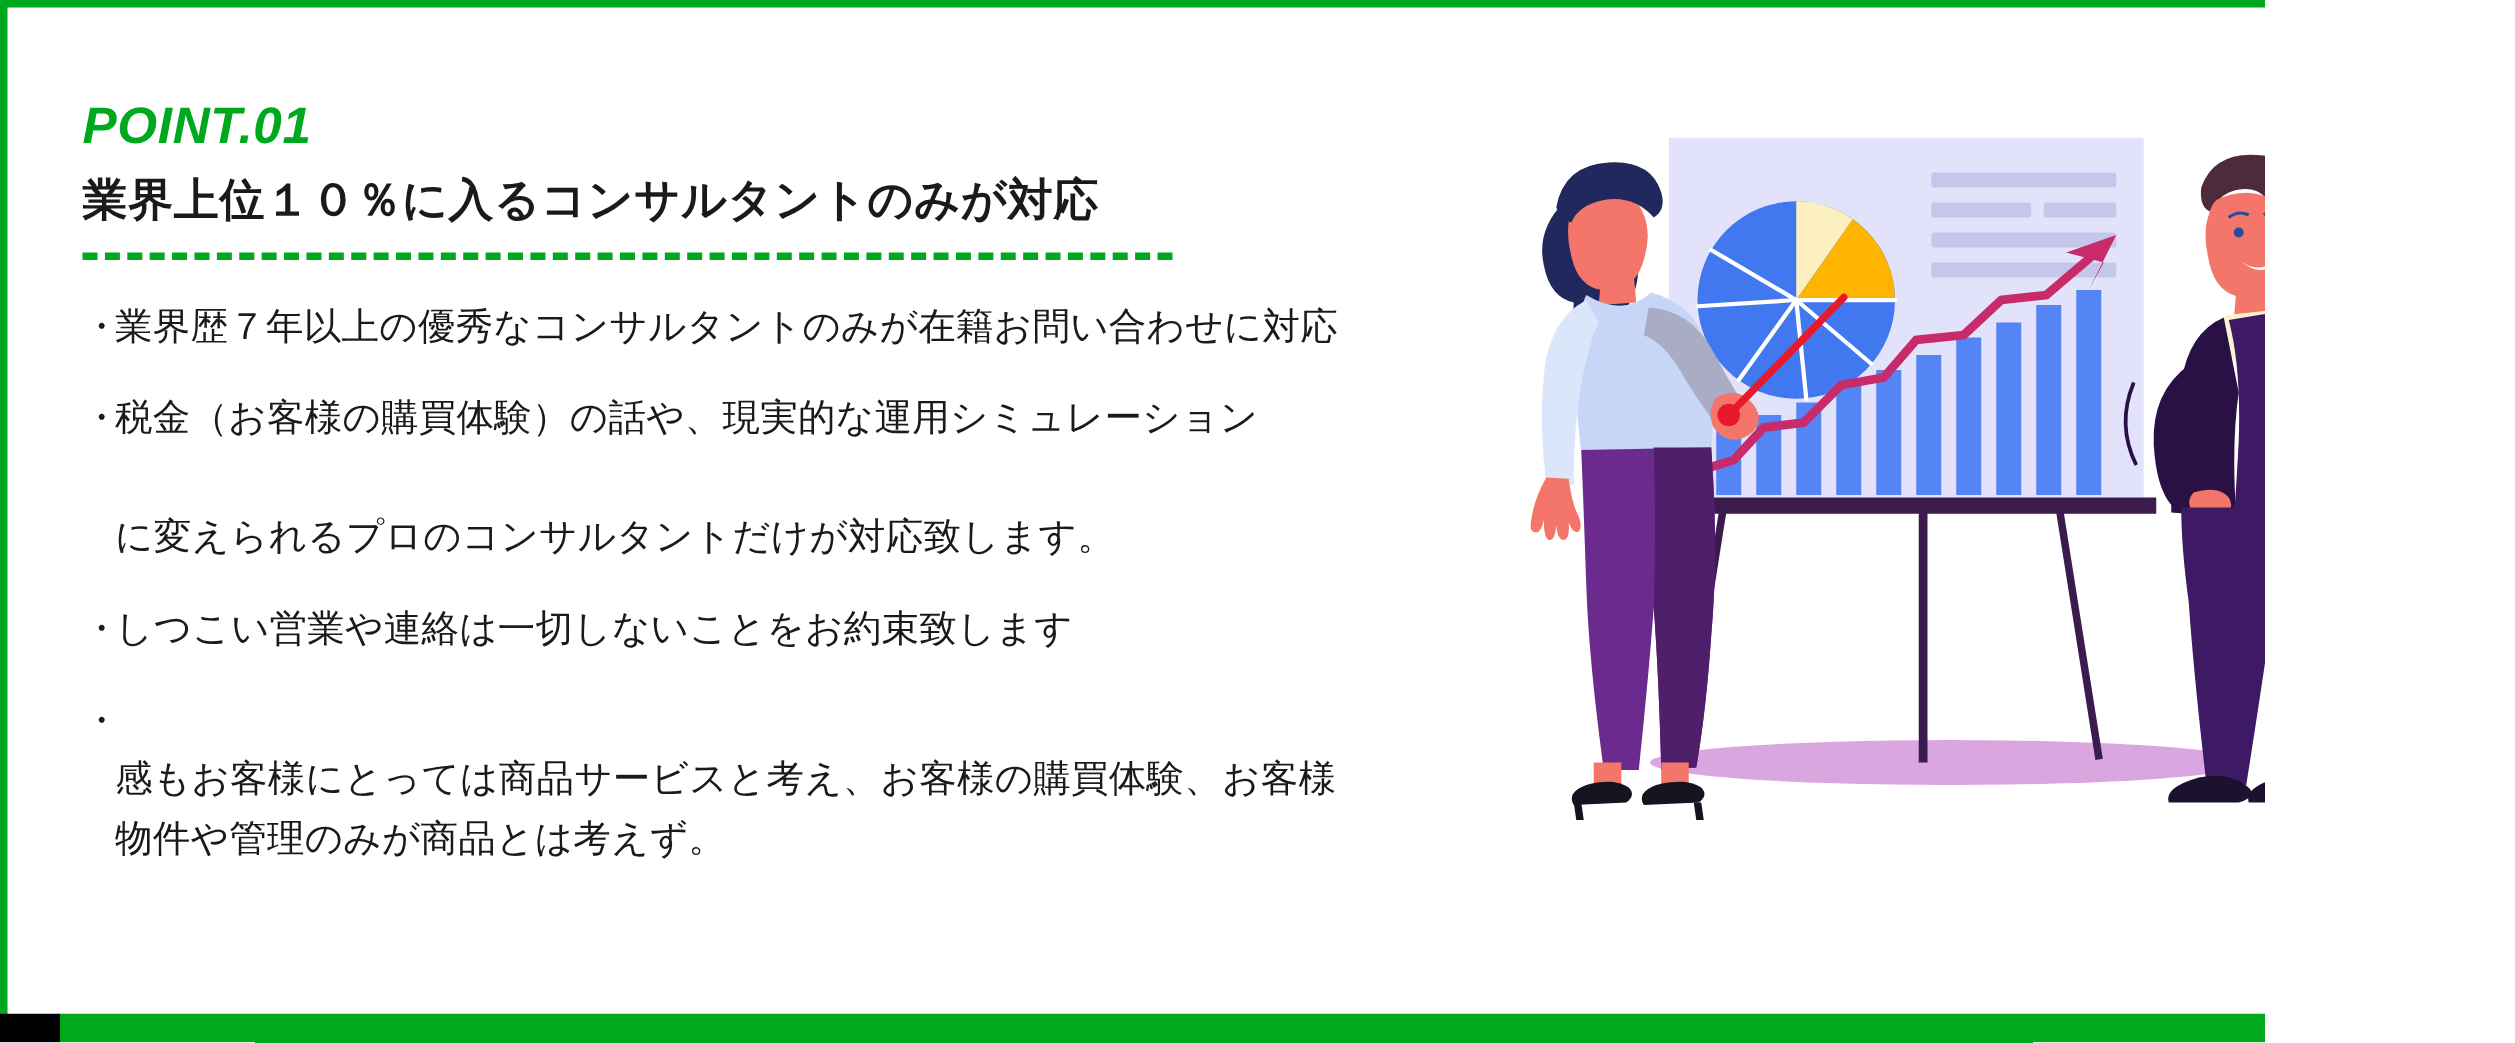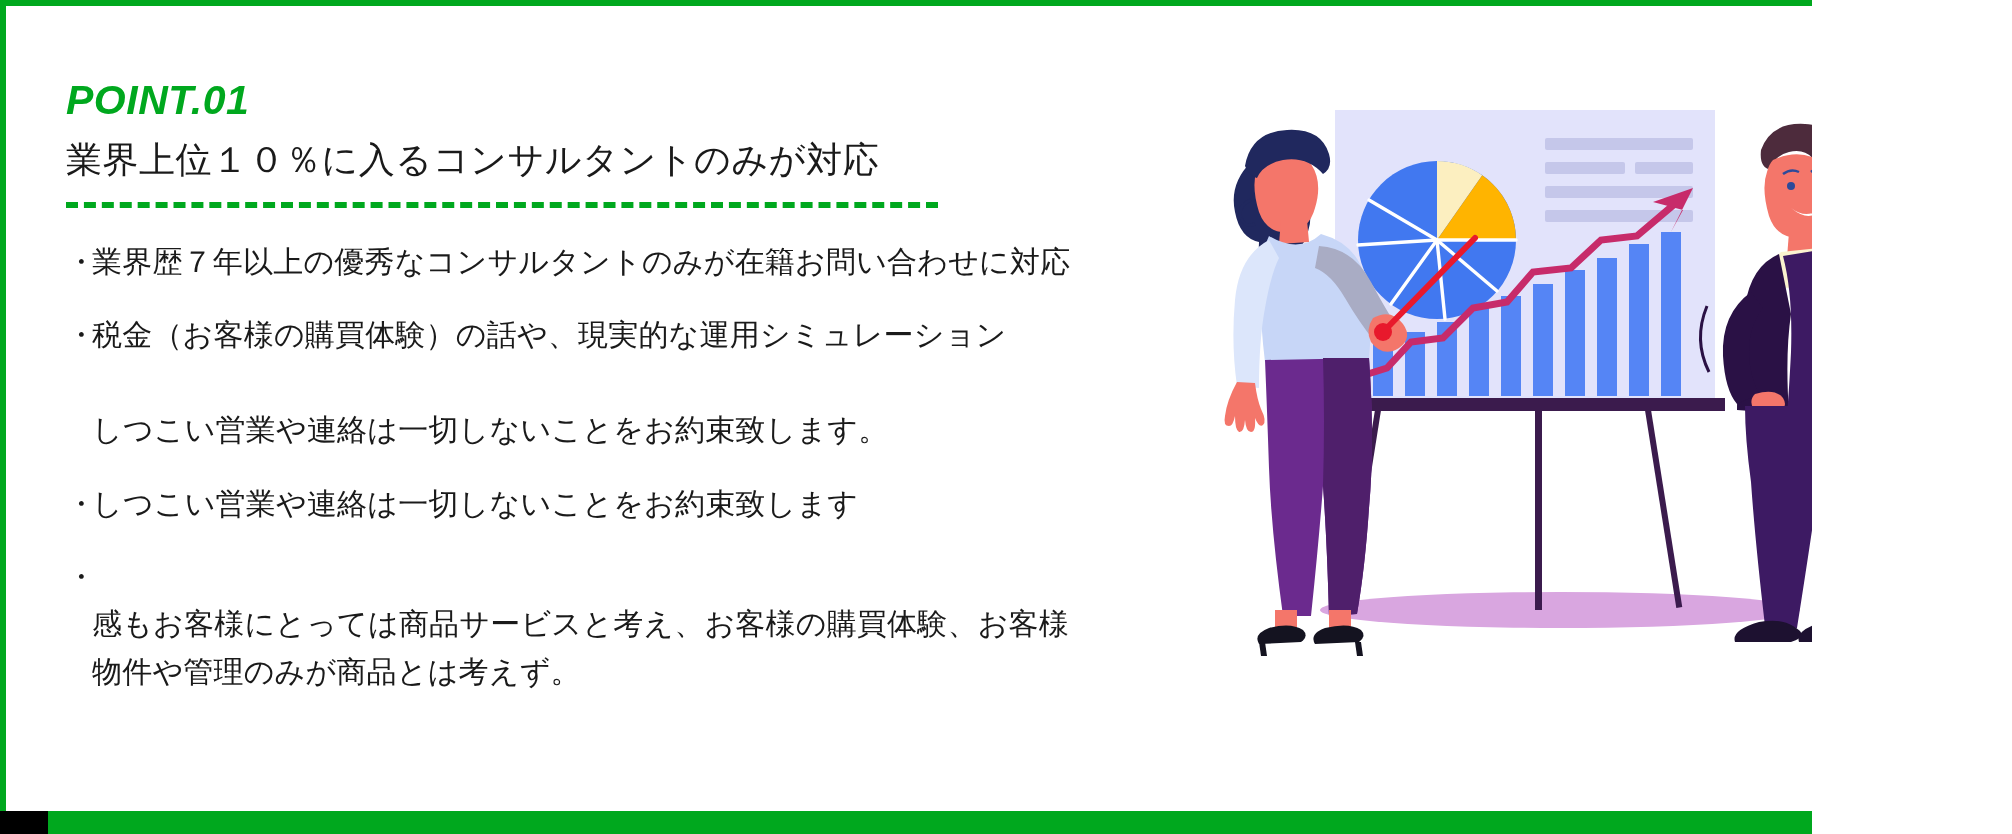--- a/index.html
+++ b/index.html
@@ -58,21 +58,21 @@
     font-weight: bold;
     font-style: italic;
     color: var(--green, #00a81e);
     letter-spacing: 0.5px;
     line-height: 1.0;
     margin: 0 0 16px 0;
     white-space: nowrap;
   }
   .headline {
     font-size: 36px;
-    font-weight: normal;
+    font-weight: bold;
     color: #1a1a1a;
     line-height: 1.25;
     letter-spacing: 0.5px;
     margin: 0 0 20px 0;
     white-space: nowrap;
   }
   .divider {
     width: 872px;
     height: 0;
     border-top: 6px dashed var(--green, #00a81e);
@@ -137,21 +137,21 @@
         <span class="bullet-body">
           <span class="bullet-line">業界歴７年以上の優秀なコンサルタントのみが在籍お問い合わせに対応</span>
         </span>
       </li>
 
       <li class="bullet">
         <span class="bullet-marker">・</span>
         <span class="bullet-body">
           <span class="bullet-line">税金（お客様の購買体験）の話や、現実的な運用シミュレーション</span><br>
           <br>
-          <span class="bullet-line">しつこい営業や連絡は一切しないことをお約束致します。</span>
+          <span class="bullet-line">に変えられるプロのコンサルタントだけが対応致します。</span>
         </span>
       </li>
 
       <li class="bullet">
         <span class="bullet-marker">・</span>
         <span class="bullet-body">
           <span class="bullet-line">しつこい営業や連絡は一切しないことをお約束致します</span>
         </span>
       </li>
 

